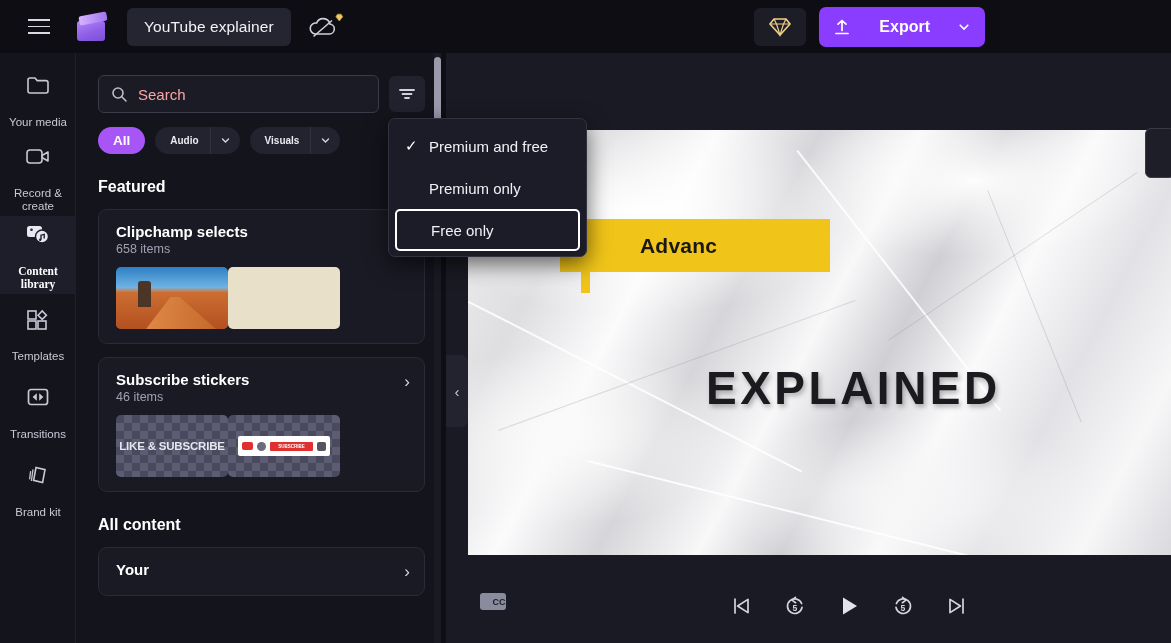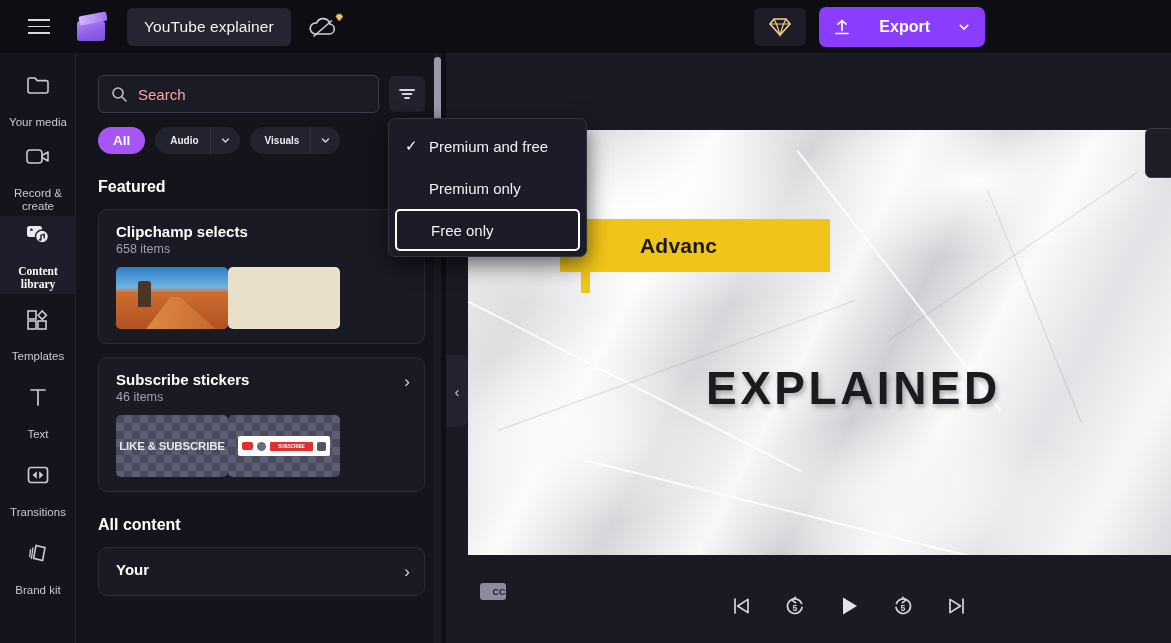--- a/index.html
+++ b/index.html
@@ -135,21 +135,21 @@
 
   .collapse{ position:absolute; left:0px; top:302px; width:22px; height:72px;
     background:#232330; border-radius:0 7px 7px 0; display:flex;
     align-items:center; justify-content:center; cursor:pointer; z-index:20; }
   .collapse span{ color:#c8c8d6; font-size:15px; }
 
   .rightstub{ position:absolute; right:-4px; top:75px; width:30px; height:50px;
     background:#1e1e29; border:1px solid #3a3a48; border-radius:6px; cursor:pointer; }
 
   .pbar{ position:absolute; left:0; bottom:0; width:725px; height:66px; }
-  .cc{ position:absolute; left:34px; top:6px; width:26px; height:17px;
+  .cc{ position:absolute; left:34px; top:16px; width:26px; height:17px;
     background:#8b8b9e; border-radius:3px; display:flex; align-items:center;
     justify-content:center; font-size:9px; font-weight:bold; color:#1d1d27; cursor:pointer;padding-left:12px; }
   .pctrl{ position:absolute; left:281px; top:14px; display:flex;
     align-items:center; gap:26px; }
   .pc{ width:28px; height:30px; display:flex; align-items:center;
     justify-content:center; cursor:pointer; }
 </style>
 </head>
 <body>
 
@@ -234,28 +234,20 @@
         <svg width="26" height="24" viewBox="0 0 26 24">
           <rect x="3" y="4" width="8" height="8" fill="none" stroke="#c9c9d6" stroke-width="1.6"></rect>
           <rect x="3" y="14" width="8" height="8" fill="none" stroke="#c9c9d6" stroke-width="1.6"></rect>
           <rect x="13" y="14" width="8" height="8" fill="none" stroke="#c9c9d6" stroke-width="1.6"></rect>
           <path d="M13 8.2L17.2 4 21.4 8.2 17.2 12.4z" fill="none" stroke="#c9c9d6" stroke-width="1.6"></path>
         </svg>
       </div>
       <div class="ri-lb">Templates</div>
     </div>
 
-    <div class="rail-item">
-      <div class="ri-ic">
-        <svg width="24" height="24" viewBox="0 0 24 24">
-            <path d="M5 5h14M12 5v15" stroke="#c9c9d6" stroke-width="1.7" fill="none" stroke-linecap="round"></path>
-          </svg>
-      </div>
-      <div class="ri-lb">Text</div>
-    </div>
 
     <div class="rail-item">
       <div class="ri-ic">
         <svg width="26" height="24" viewBox="0 0 26 24">
           <rect x="3.5" y="4.5" width="19" height="15" rx="2.5" fill="none" stroke="#c9c9d6" stroke-width="1.7"></rect>
           <path d="M11.8 8.2v7.6L7.6 12z" fill="#c9c9d6"></path>
             <path d="M14.2 8.2v7.6L18.4 12z" fill="#c9c9d6"></path>
         </svg>
       </div>
       <div class="ri-lb">Transitions</div>

